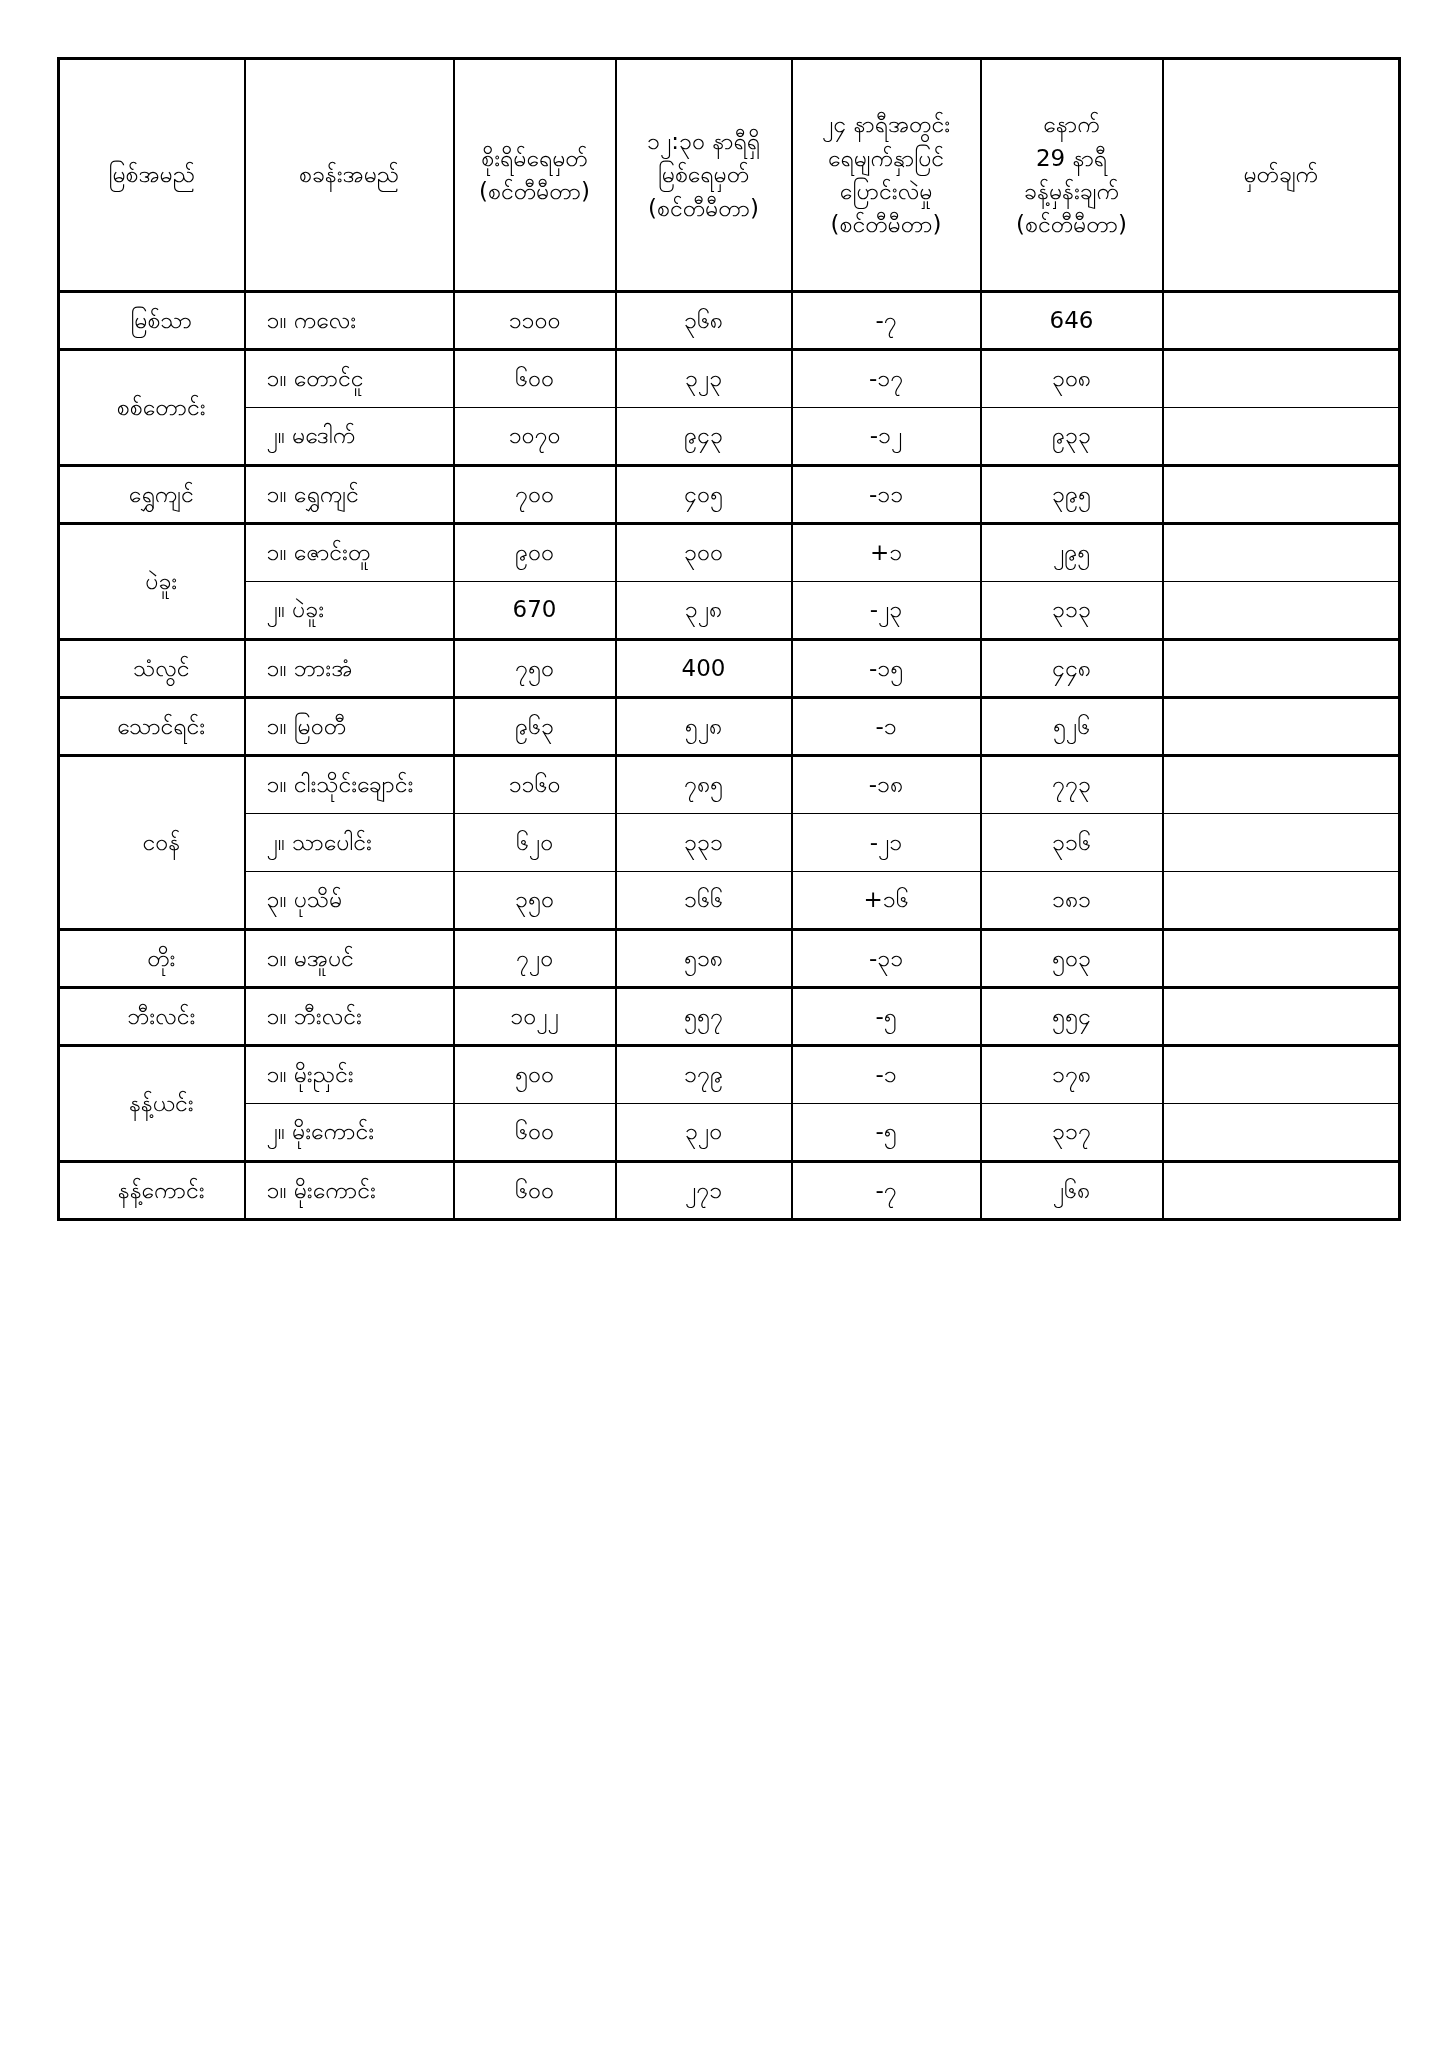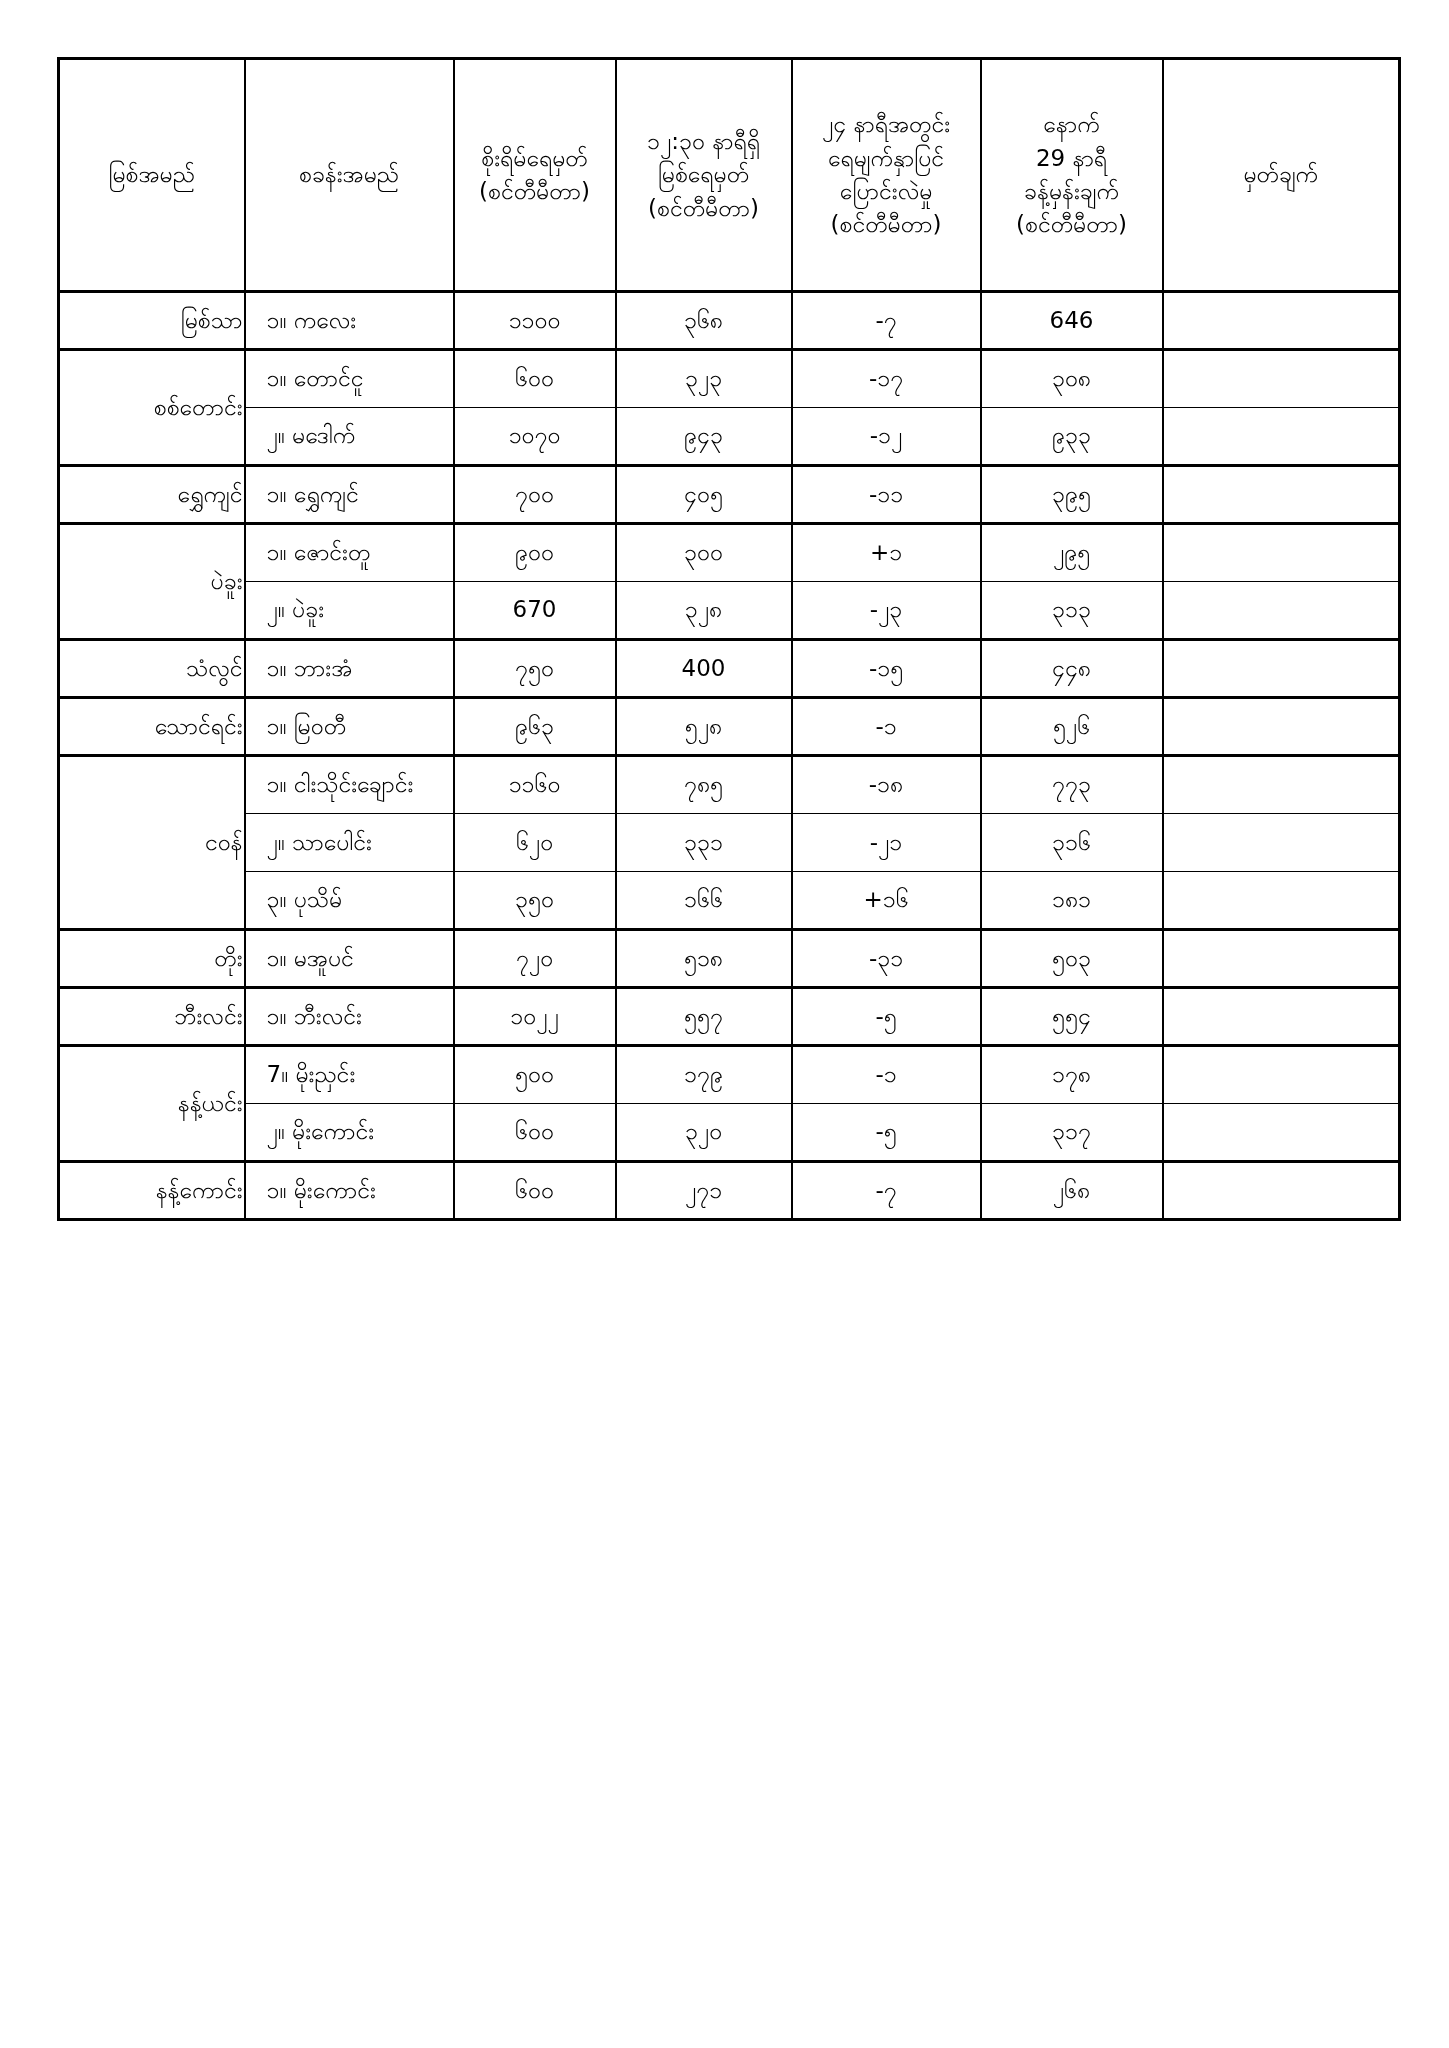--- a/index.html
+++ b/index.html
@@ -43,21 +43,21 @@
     border-bottom: 3px solid #000000;
     padding: 0 6px;
   }
   table.wl tbody tr {
     height: 58px;
   }
   table.wl tbody tr.grp > td {
     border-top: 3px solid #000000;
   }
   td.river {
-    text-align: right;
+    text-align: center;
     padding-left: 20px;
   }
   td.station {
     text-align: left;
     padding-left: 21px;
   }
   td.num {
     text-align: center;
   }
   td.remark {
@@ -207,21 +207,21 @@
           <td class="river" rowspan="1">ဘီးလင်း</td>
           <td class="station">၁။ ဘီးလင်း</td>
           <td class="num">၁၀၂၂</td>
           <td class="num">၅၅၇</td>
           <td class="num">-၅</td>
           <td class="num">၅၅၄</td>
           <td class="remark"></td>
         </tr>
         <tr class="grp">
           <td class="river" rowspan="2">နန့်ယင်း</td>
-          <td class="station">7။ မိုးညှင်း</td>
+          <td class="station">၁။ မိုးညှင်း</td>
           <td class="num">၅၀၀</td>
           <td class="num">၁၇၉</td>
           <td class="num">-၁</td>
           <td class="num">၁၇၈</td>
           <td class="remark"></td>
         </tr>
         <tr>
           <td class="station">၂။ မိုးကောင်း</td>
           <td class="num">၆၀၀</td>
           <td class="num">၃၂၀</td>

